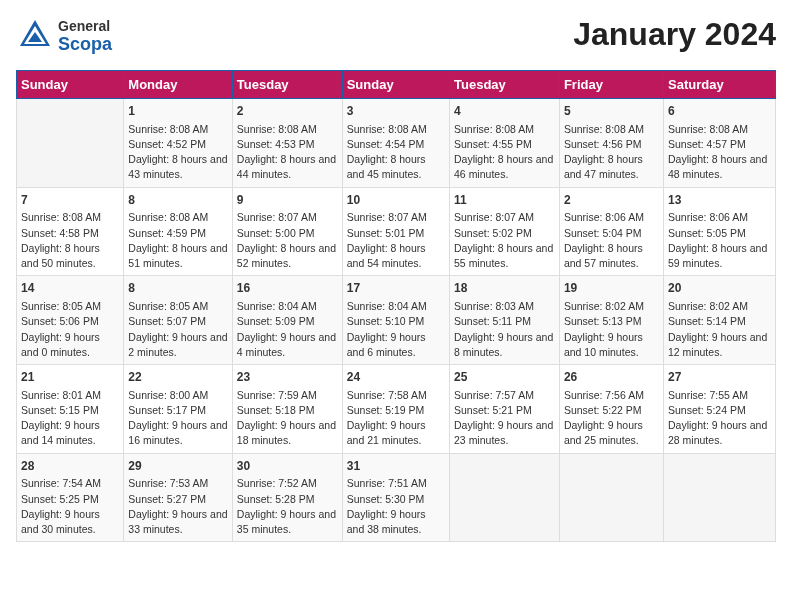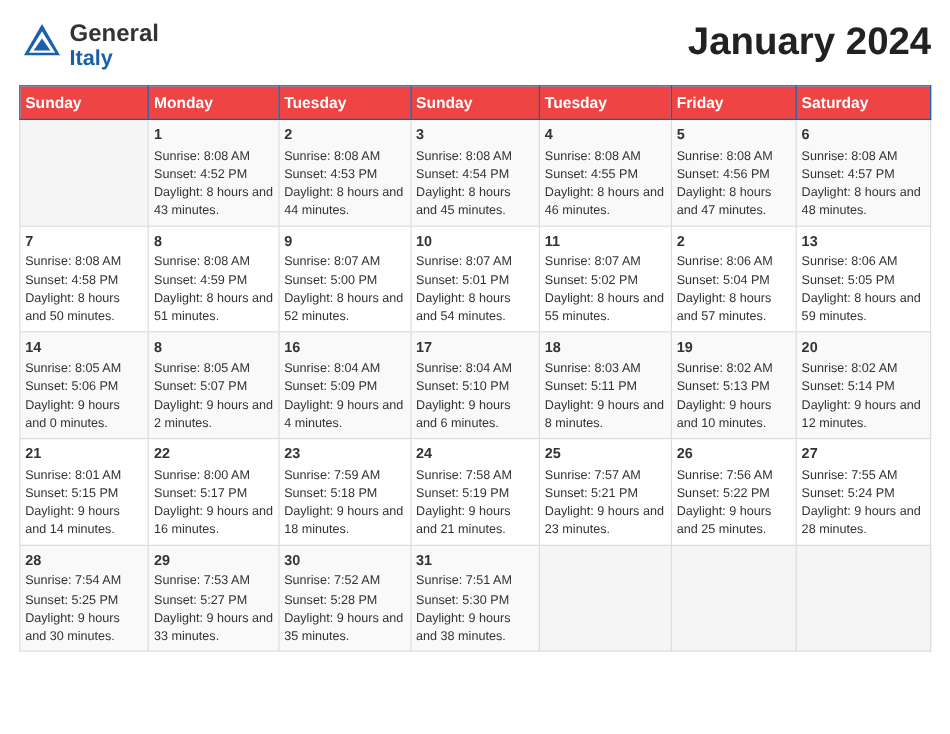--- a/index.html
+++ b/index.html
@@ -33,21 +33,21 @@
       font-size: 16px;
       font-weight: normal;
       color: #444;
     }
     table {
       width: 100%;
       border-collapse: collapse;
       font-size: 11px;
     }
     thead tr {
-      background-color: #ef4444;
+      background-color: #be185d;
       color: #fff;
     }
     thead th {
       padding: 6px 4px;
       text-align: left;
       font-size: 13px;
       font-weight: bold;
       border: 1px solid #1a5faa;
     }
     tbody tr {
@@ -89,22 +89,22 @@
 <div class="header">
   <div class="logo">
     <div>
       <svg width="38" height="38" viewBox="0 0 38 38">
         <polygon points="19,4 34,30 4,30" fill="#1a5faa"></polygon>
         <polygon points="19,10 30,28 8,28" fill="#fff"></polygon>
         <polygon points="19,16 26,26 12,26" fill="#1a5faa"></polygon>
       </svg>
     </div>
     <div style="margin-left:4px">
-      <div style="font-size:20px;font-weight:bold;color:#333;line-height:1.1">General</div>
-      <div style="font-size:18px;font-weight:bold;color:#1a5faa;line-height:1.1">Italy</div>
+      <div style="font-size:14px;font-weight:bold;color:#333;line-height:1.1">General</div>
+      <div style="font-size:18px;font-weight:bold;color:#1a5faa;line-height:1.1">Scopa</div>
     </div>
   </div>
   <div class="title-block">
     <h1>January 2024</h1>
   </div>
 </div>
 
 <table>
   <thead>
     <tr>

